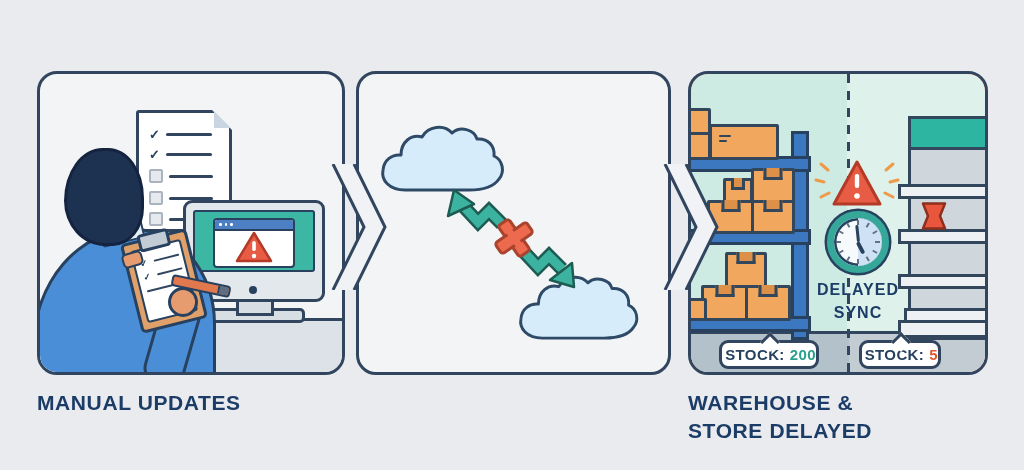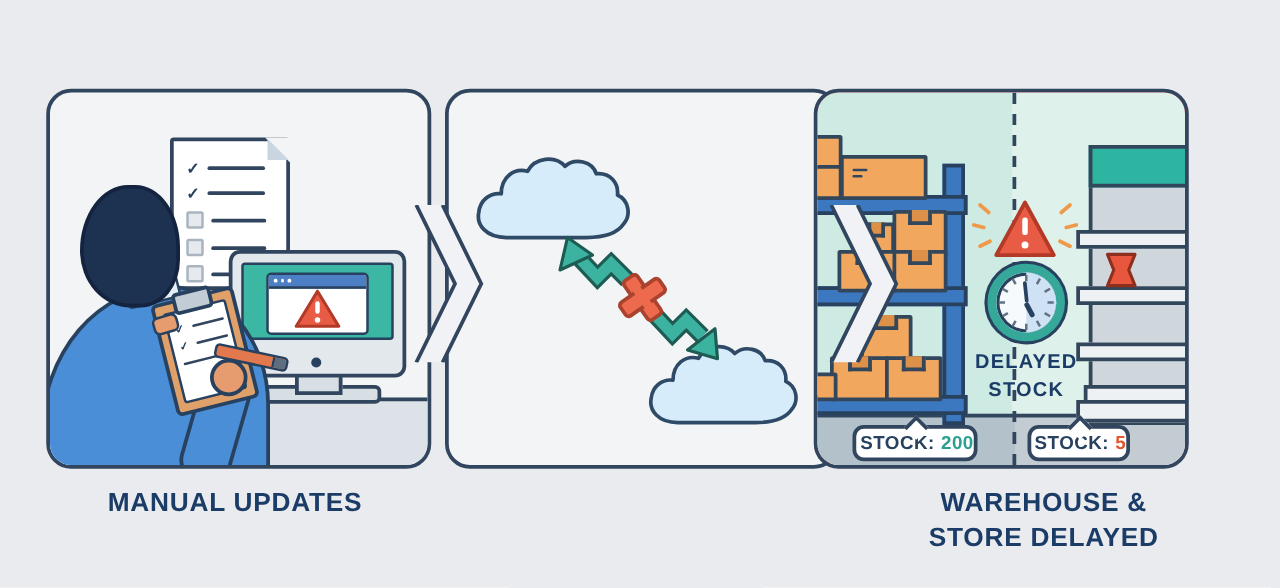--- a/index.html
+++ b/index.html
@@ -1,21 +1,21 @@
 <!DOCTYPE html>
 <html><head>
 <meta charset="utf-8">
 <style>
   html,body{margin:0;padding:0;}
   .stage{position:relative;width:1024px;height:470px;background:#e9ebee;overflow:hidden;
          font-family:"Liberation Sans",sans-serif;}
   .abs{position:absolute;}
   .panel{position:absolute;top:71px;height:298px;background:#f2f4f6;border:3px solid #31465e;border-radius:20px;}
   .clip{position:absolute;inset:0;overflow:hidden;border-radius:17px;}
-  .caption{position:absolute;top:389px;text-align:center;font-weight:bold;font-size:21px;
+  .caption{position:absolute;top:389px;text-align:left;font-weight:bold;font-size:21px;
            color:#1c3c68;letter-spacing:0.6px;line-height:28px;}
   
   .desk{position:absolute;left:-4px;right:-4px;top:244px;bottom:-4px;background:#dce2e7;border-top:3px solid #31465e;}
   .doc{position:absolute;left:96px;top:36px;width:90px;height:116px;background:#fff;border:3px solid #31465e;border-radius:3px;}
   .fold-cut{position:absolute;top:-3px;right:-3px;width:0;height:0;border-top:20px solid #f2f4f6;border-left:20px solid transparent;}
   .fold-flap{position:absolute;top:-2px;right:-2px;width:0;height:0;border-bottom:17px solid #c9d6e2;border-right:17px solid transparent;}
   .doc-row{position:absolute;left:10px;height:14px;display:flex;align-items:center;gap:6px;}
   .check{font-size:13px;font-weight:bold;color:#27415f;line-height:1;}
   .tline{height:3px;background:#31465e;border-radius:2px;}
   .cbox{width:10px;height:10px;background:#e6eaef;border:2px solid #a9b4c0;border-radius:2px;}
@@ -165,21 +165,21 @@
               <rect x="-19" y="-6.5" width="38" height="13" rx="3" fill="#ee6a4e" stroke="#aa432d" stroke-width="3"></rect>
             </g>
           <g transform="rotate(45)">
               <rect x="-15" y="-3.5" width="30" height="7" fill="#ee6a4e"></rect>
             </g>
         </g>
       </svg>
     </div>
   </div>
 
-  <div class="panel" style="left:651px;width:294px;background:#ef4444;">
+  <div class="panel" style="left:688px;width:294px;background:#ef4444;">
     <div class="clip" style="background:linear-gradient(90deg,#cdeae3 0 156px,#def1ea 156px);">
 
       <div class="abs" style="left:-4px;top:257px;width:162px;height:45px;background:#b3c2ca;border-top:3px solid #31465e;"></div>
       <div class="abs" style="left:158px;top:257px;width:140px;height:45px;background:#c3ccd3;border-top:3px solid #31465e;"></div>
 
       <div class="dashline"></div>
 
       <div class="abs" style="left:100px;top:57px;width:12px;height:203px;background:#3c78c0;border:3px solid #27415f;"></div>
       <div class="shelfbar" style="top:82px;"></div>
       <div class="shelfbar" style="top:155px;"></div>
@@ -243,21 +243,21 @@
         <div class="tick" style="transform:rotate(240deg);"></div>
         <div class="tick" style="transform:rotate(270deg);"></div>
         <div class="tick" style="transform:rotate(300deg);"></div>
         <div class="tick" style="transform:rotate(330deg);"></div>
         <div class="hand" style="width:3px;height:17px;margin-left:-1.5px;transform:rotate(-6deg);"></div>
         <div class="hand" style="width:3.5px;height:13px;margin-left:-1.75px;transform:rotate(152deg);"></div>
       </div>
 
       <div class="sync-label">
         <div>DELAYED</div>
-        <div>STOCK</div>
+        <div>SYNC</div>
       </div>
 
       <div class="abs" style="left:217px;top:42px;width:76px;height:218px;background:#cfd6dc;border:3px solid #32475c;"></div>
       <div class="abs" style="left:217px;top:42px;width:76px;height:28px;background:#2eb5a2;border:3px solid #32475c;"></div>
       <div class="ledge" style="left:207px;top:110px;width:88px;height:9px;"></div>
       <div class="ledge" style="left:207px;top:155px;width:88px;height:9px;"></div>
       <div class="ledge" style="left:207px;top:200px;width:88px;height:9px;"></div>
       <div class="ledge" style="left:213px;top:234px;width:82px;height:10px;"></div>
       <div class="ledge" style="left:207px;top:246px;width:88px;height:12px;"></div>
       <svg class="abs" style="left:229px;top:127px;" width="28" height="30" viewBox="0 0 28 30">

